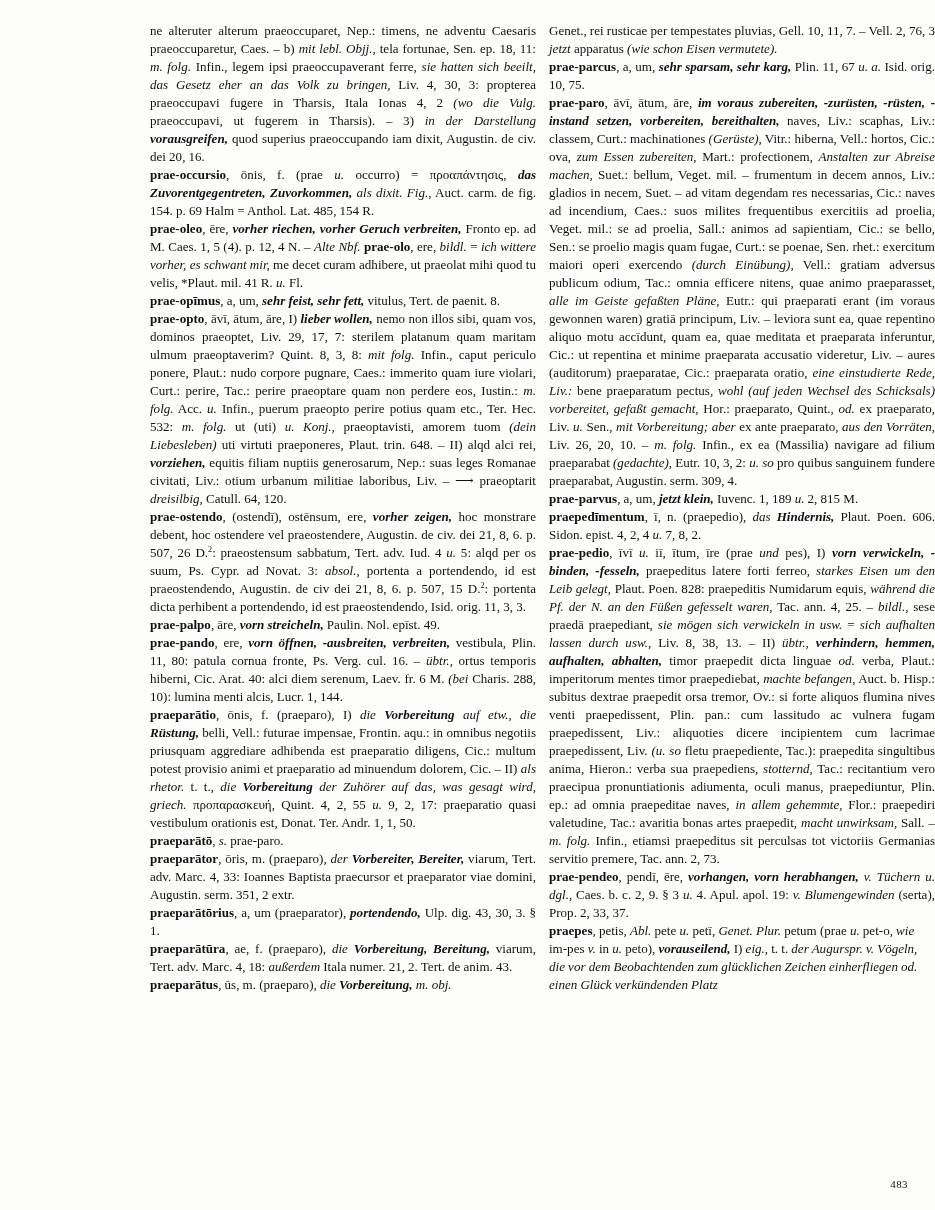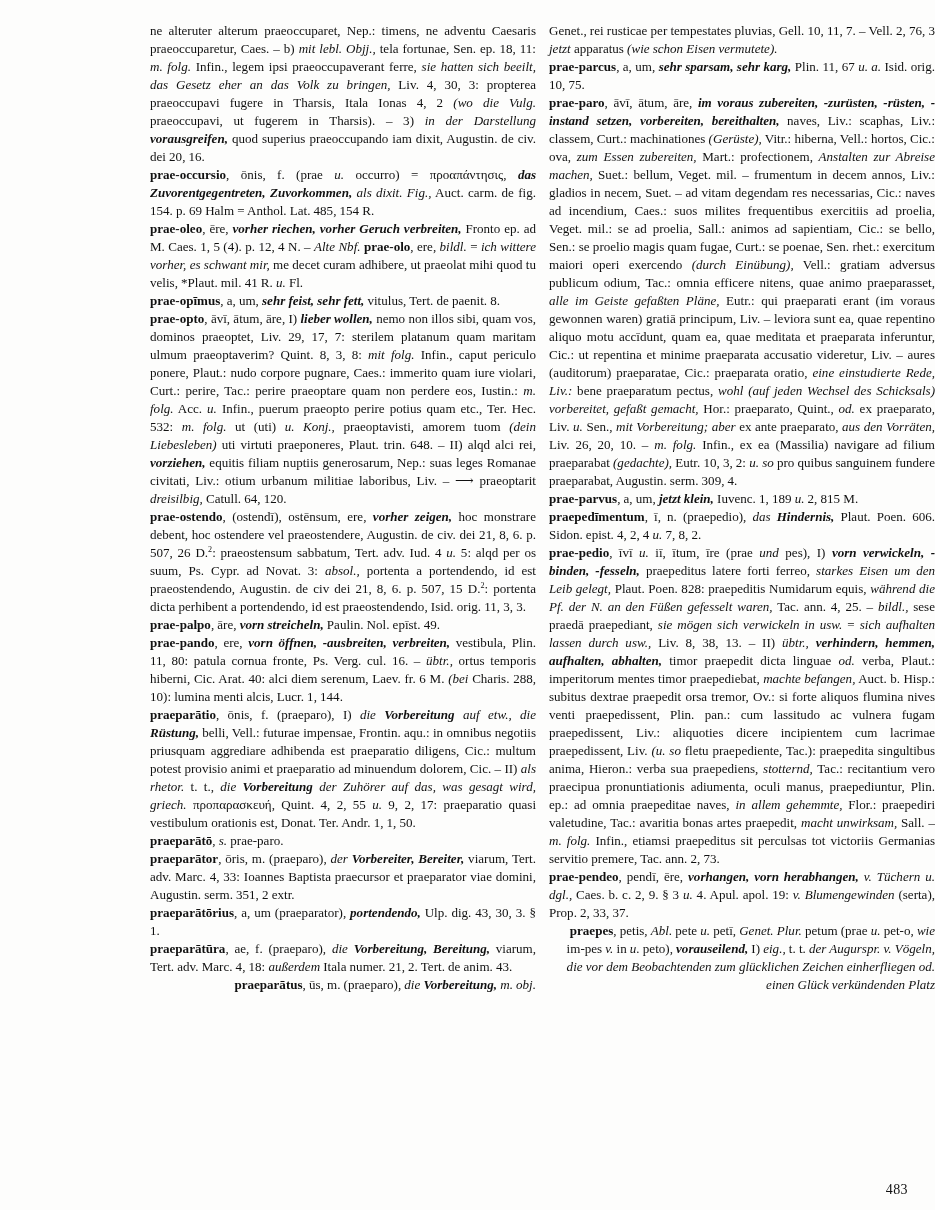--- a/index.html
+++ b/index.html
@@ -57,29 +57,29 @@
     font-style: normal;
   }
   sup.sm {
     font-size: 0.62em;
     vertical-align: super;
     line-height: 0;
   }
   #folio {
     position: absolute;
     right: 27px;
-    bottom: 12px;
-    font-size: 14px;
+    bottom: 20px;
+    font-size: 11px;
     font-family: "Liberation Serif", "DejaVu Serif", serif;
     color: #111111;
     letter-spacing: 0.4px;
     margin-left: 20px;
   }
   .lastline {
-    text-align: right;
+    text-align: left;
   }
 </style>
 </head>
 <body>
 
 <div id="page">
 
   <div id="columns">
 
     <div class="column" id="col-left">

